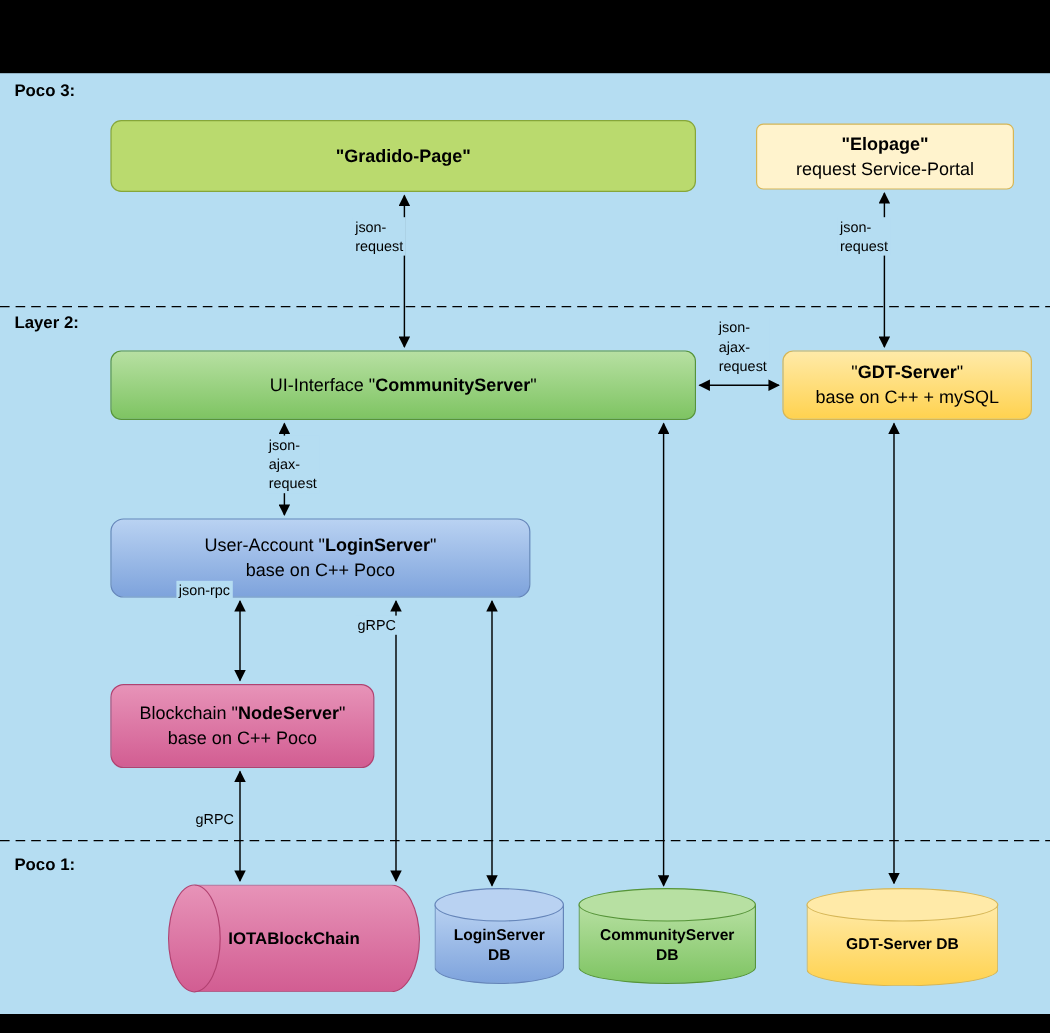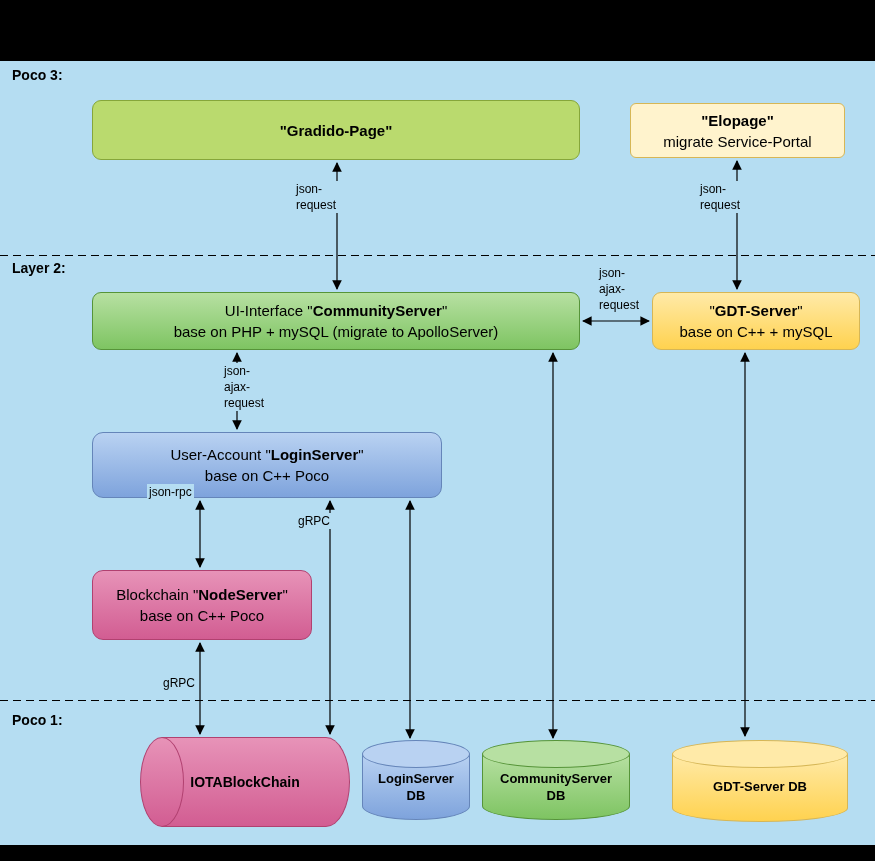--- a/index.html
+++ b/index.html
@@ -98,28 +98,27 @@
   <div class="layer-label" style="top:67px;">Poco 3:</div>
   <div class="layer-label" style="top:260px;">Layer 2:</div>
   <div class="layer-label" style="top:712px;">Poco 1:</div>
 
   <div class="node node-gradido">
     <div>"Gradido-Page"</div>
   </div>
 
   <div class="node node-elopage">
     <div style="font-weight:bold;">"Elopage"</div>
-    <div>migrate Service-Portal</div>
+    <div>request Service-Portal</div>
   </div>
 
   <div class="node node-community">
     <div>
       <span>UI-Interface "</span><b>CommunityServer</b><span>"</span>
     </div>
-    <div>base on PHP + mySQL (migrate to ApolloServer)</div>
   </div>
 
   <div class="node node-gdt">
     <div>
       <span>"</span><b>GDT-Server</b><span>"</span>
     </div>
     <div>base on C++ + mySQL</div>
   </div>
 
   <div class="node node-login">
@@ -156,21 +155,21 @@
 
   <div class="cyl cyl-green" style="left:482px; top:740px; width:148px; height:80px;">
     <div class="cyl-body"></div>
     <div class="cyl-top"></div>
     <div class="cyl-label">
       <div>CommunityServer</div>
       <div>DB</div>
     </div>
   </div>
 
-  <div class="cyl cyl-yellow" style="left:672px; top:740px; width:176px; height:82px;">
+  <div class="cyl cyl-yellow" style="left:672px; top:740px; width:160px; height:82px;">
     <div class="cyl-body"></div>
     <div class="cyl-top"></div>
     <div class="cyl-label" style="top:38px;">
       <div>GDT-Server DB</div>
     </div>
   </div>
 
   <div class="edge-label" style="left:294px; top:181px;">
     <div>json-</div>
     <div>request</div>

